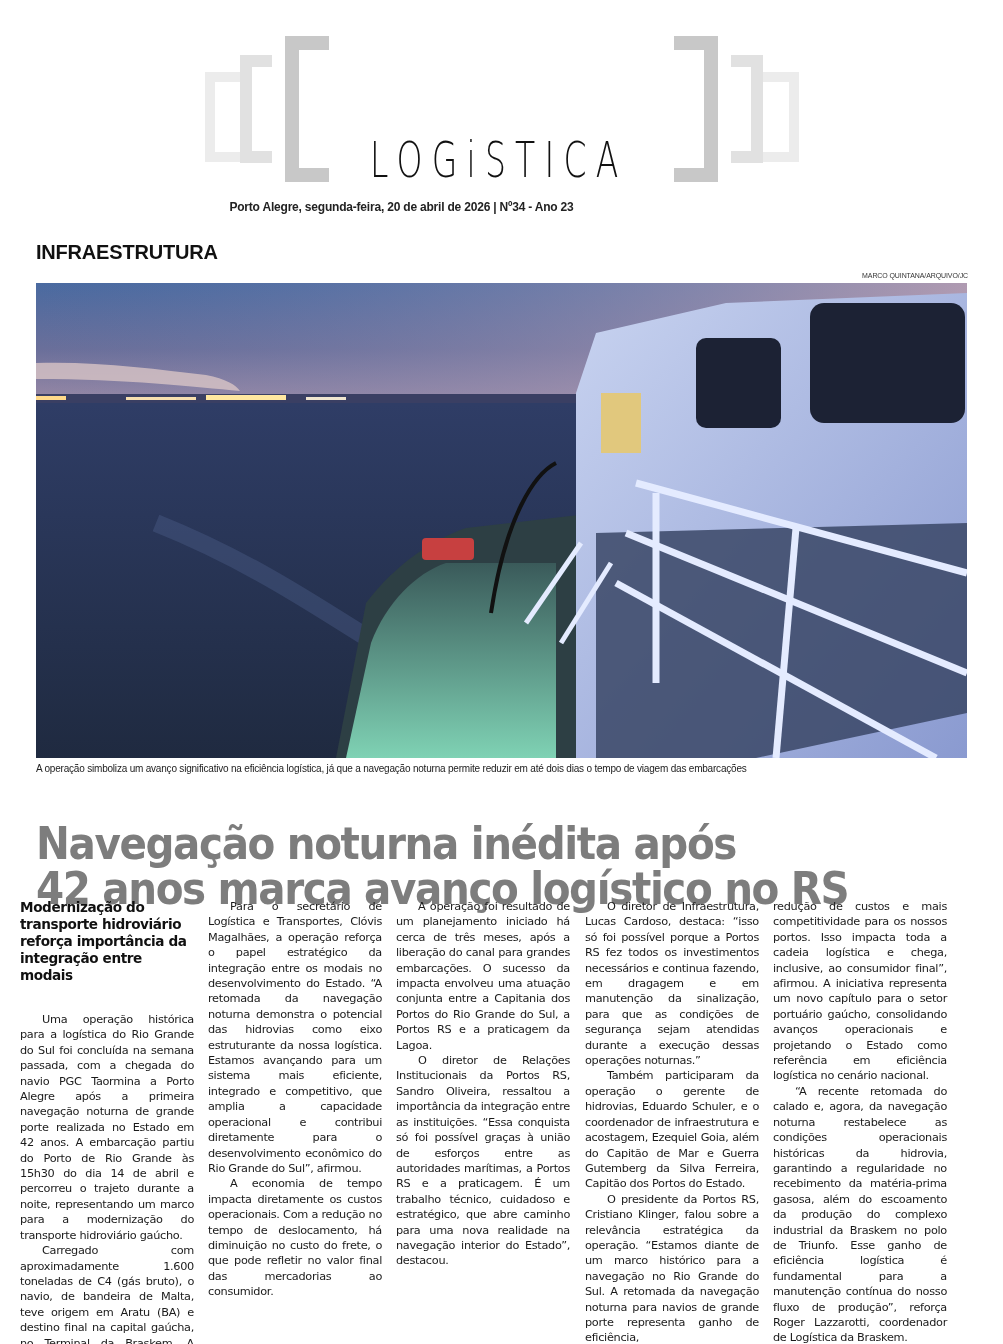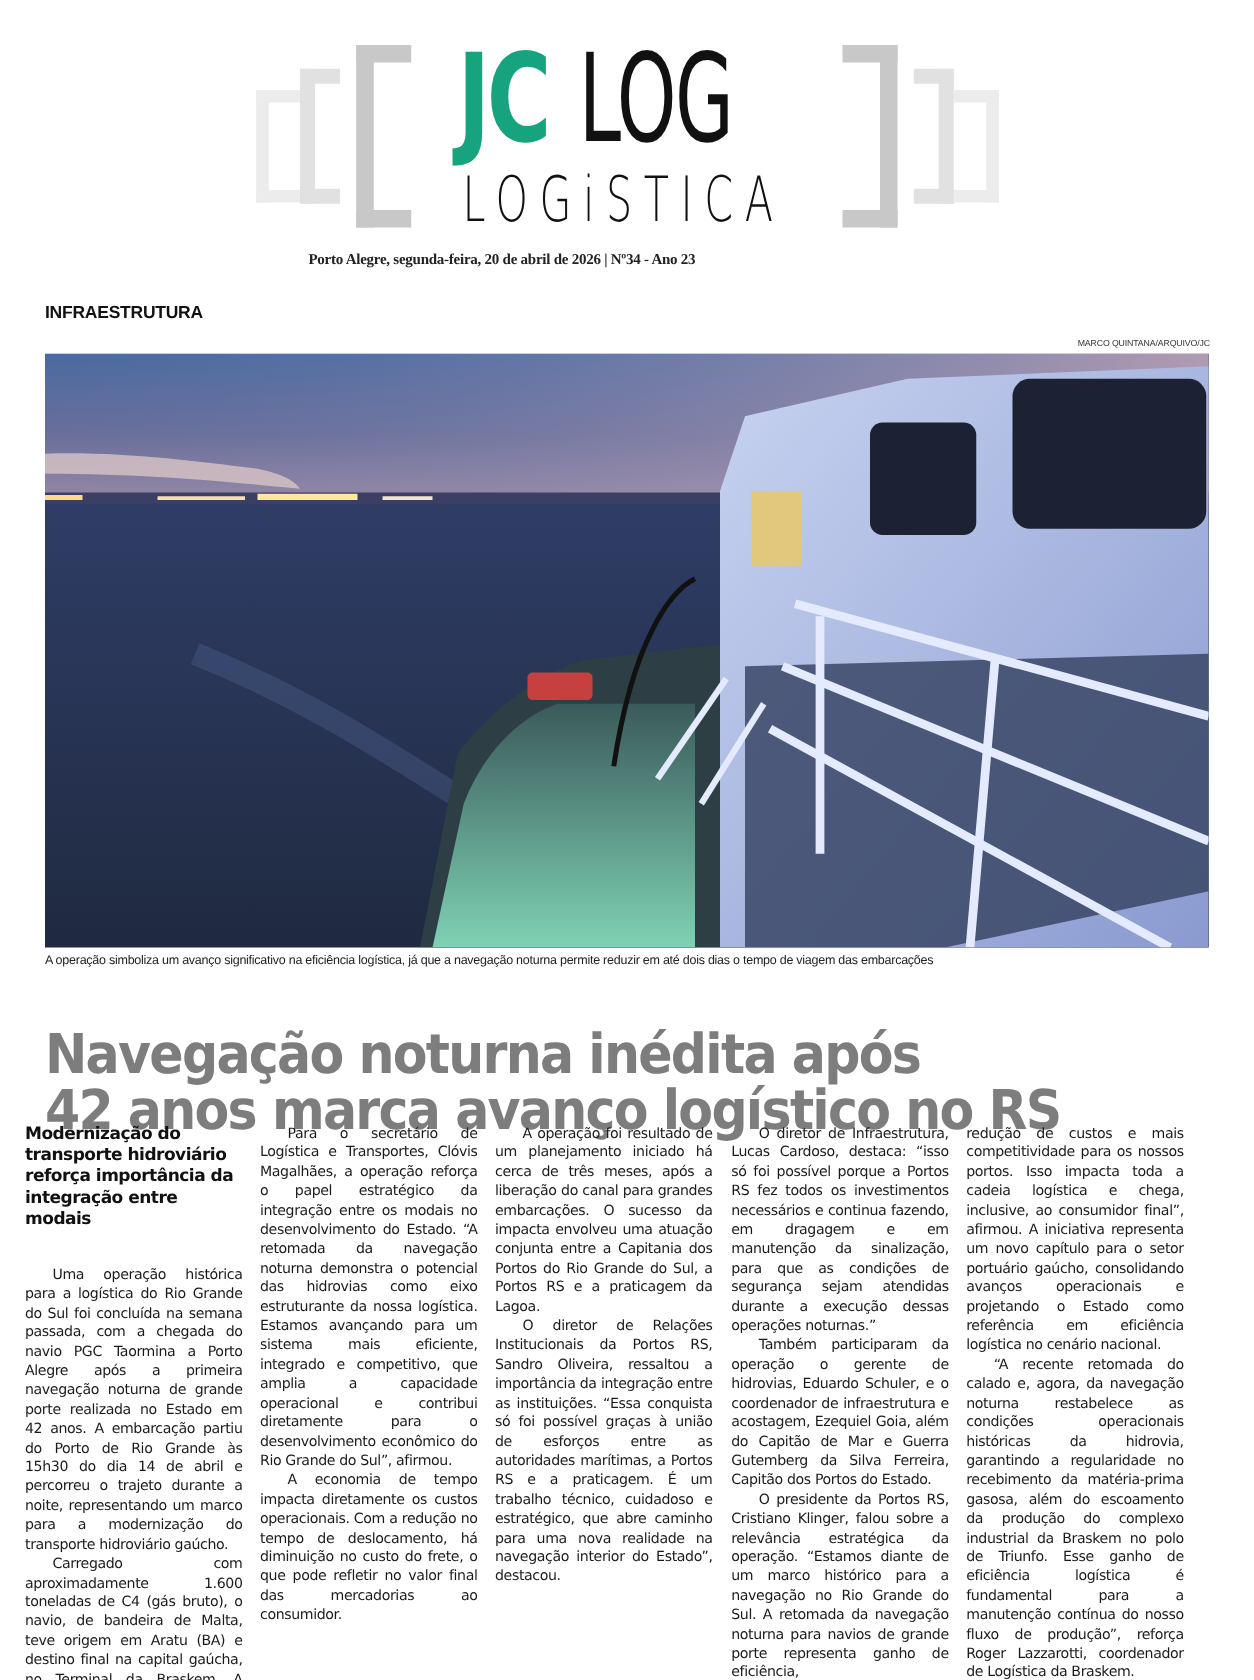--- a/index.html
+++ b/index.html
@@ -12,23 +12,23 @@
   .b-inner-l { left: 285px; top: 36px; width: 44px; height: 146px; border: 14px solid #c8c8c8; border-right: none; box-sizing: border-box; }
   .b-second-l { left: 240px; top: 55px; width: 32px; height: 108px; border: 12px solid #e1e1e1; border-right: none; box-sizing: border-box; }
   .b-inner-r { left: 674px; top: 36px; width: 44px; height: 146px; border: 14px solid #c8c8c8; border-left: none; box-sizing: border-box; }
   .b-second-r { left: 731px; top: 55px; width: 32px; height: 108px; border: 12px solid #e1e1e1; border-left: none; box-sizing: border-box; }
   .b-outer-r { left: 763px; top: 72px; width: 36px; height: 90px; border: 10px solid #ececec; border-left: none; box-sizing: border-box; }
 
   .logo { position: absolute; left: 366px; top: 30px; width: 270px; height: 100px; }
   .logo-jc { position: absolute; left: 0; top: 0; font-family: "DejaVu Sans", sans-serif; font-weight: bold; font-size: 98px; line-height: 100px; color: #17a37e; letter-spacing: -4px; transform: scaleX(0.72); transform-origin: left top; }
   .logo-log { position: absolute; left: 97px; top: 0; font-family: "DejaVu Sans", sans-serif; font-weight: normal; font-size: 98px; line-height: 100px; color: #111111; letter-spacing: -2px; transform: scaleX(0.62); transform-origin: left top; }
   .logo-sub { position: absolute; left: 370px; top: 134px; font-family: "DejaVu Sans", sans-serif; font-weight: 200; font-size: 50px; line-height: 52px; color: #111; letter-spacing: 14px; transform: scaleX(0.66); transform-origin: left top; white-space: nowrap; }
-  .dateline { position: absolute; left: 0; width: 803px; top: 200px; text-align: center; font-family: Liberation Serif, serif; font-size: 12px; font-weight: bold; color: #222; letter-spacing: -0.2px; }
+  .dateline { position: absolute; left: 0; width: 803px; top: 200px; text-align: center; font-family: Liberation Sans, sans-serif; font-size: 12px; font-weight: bold; color: #222; letter-spacing: -0.2px; }
 
-  .section-tag { position: absolute; left: 36px; top: 241px; font-family: "Liberation Sans", sans-serif; font-weight: bold; font-size: 14px; color: #111; letter-spacing: -0.2px; }
+  .section-tag { position: absolute; left: 36px; top: 241px; font-family: "Liberation Sans", sans-serif; font-weight: bold; font-size: 20px; color: #111; letter-spacing: -0.2px; }
   .photo-credit { position: absolute; right: 35px; top: 272px; font-family: "Liberation Sans", sans-serif; font-size: 7px; color: #333; letter-spacing: -0.1px; }
 
   
   .photo { position: absolute; left: 36px; top: 283px; width: 931px; height: 475px; overflow: hidden; background: #3a4a6a; }
   .photo svg { display: block; }
 
   .caption { position: absolute; left: 36px; top: 763px; width: 931px; font-family: "Liberation Sans", sans-serif; font-size: 10px; color: #222; letter-spacing: -0.2px; white-space: nowrap; }
 
   .headline { position: absolute; left: 36px; top: 792px; width: 940px; font-family: "DejaVu Sans", sans-serif; font-weight: bold; font-size: 44px; line-height: 45px; color: #7d7d7d; letter-spacing: -1.5px; transform: scaleX(0.92); transform-origin: left top; white-space: nowrap; }
 
@@ -48,24 +48,20 @@
 <body>
 
 <header class="masthead">
   <div class="bracket b-outer-l"></div>
   <div class="bracket b-second-l"></div>
   <div class="bracket b-inner-l"></div>
   <div class="bracket b-inner-r"></div>
   <div class="bracket b-second-r"></div>
   <div class="bracket b-outer-r"></div>
 
-  <div class="logo">
-    <span class="logo-jc">JC</span>
-    <span class="logo-log">LOG</span>
-  </div>
   <div class="logo-sub">LOGiSTICA</div>
   <div class="dateline">Porto Alegre, segunda-feira, 20 de abril de 2026 | Nº34 - Ano 23</div>
 </header>
 
 <div class="section-tag">INFRAESTRUTURA</div>
 <div class="photo-credit">MARCO QUINTANA/ARQUIVO/JC</div>
 
 <div class="photo">
   <svg width="931" height="475" viewBox="0 0 931 475">
     <defs>

